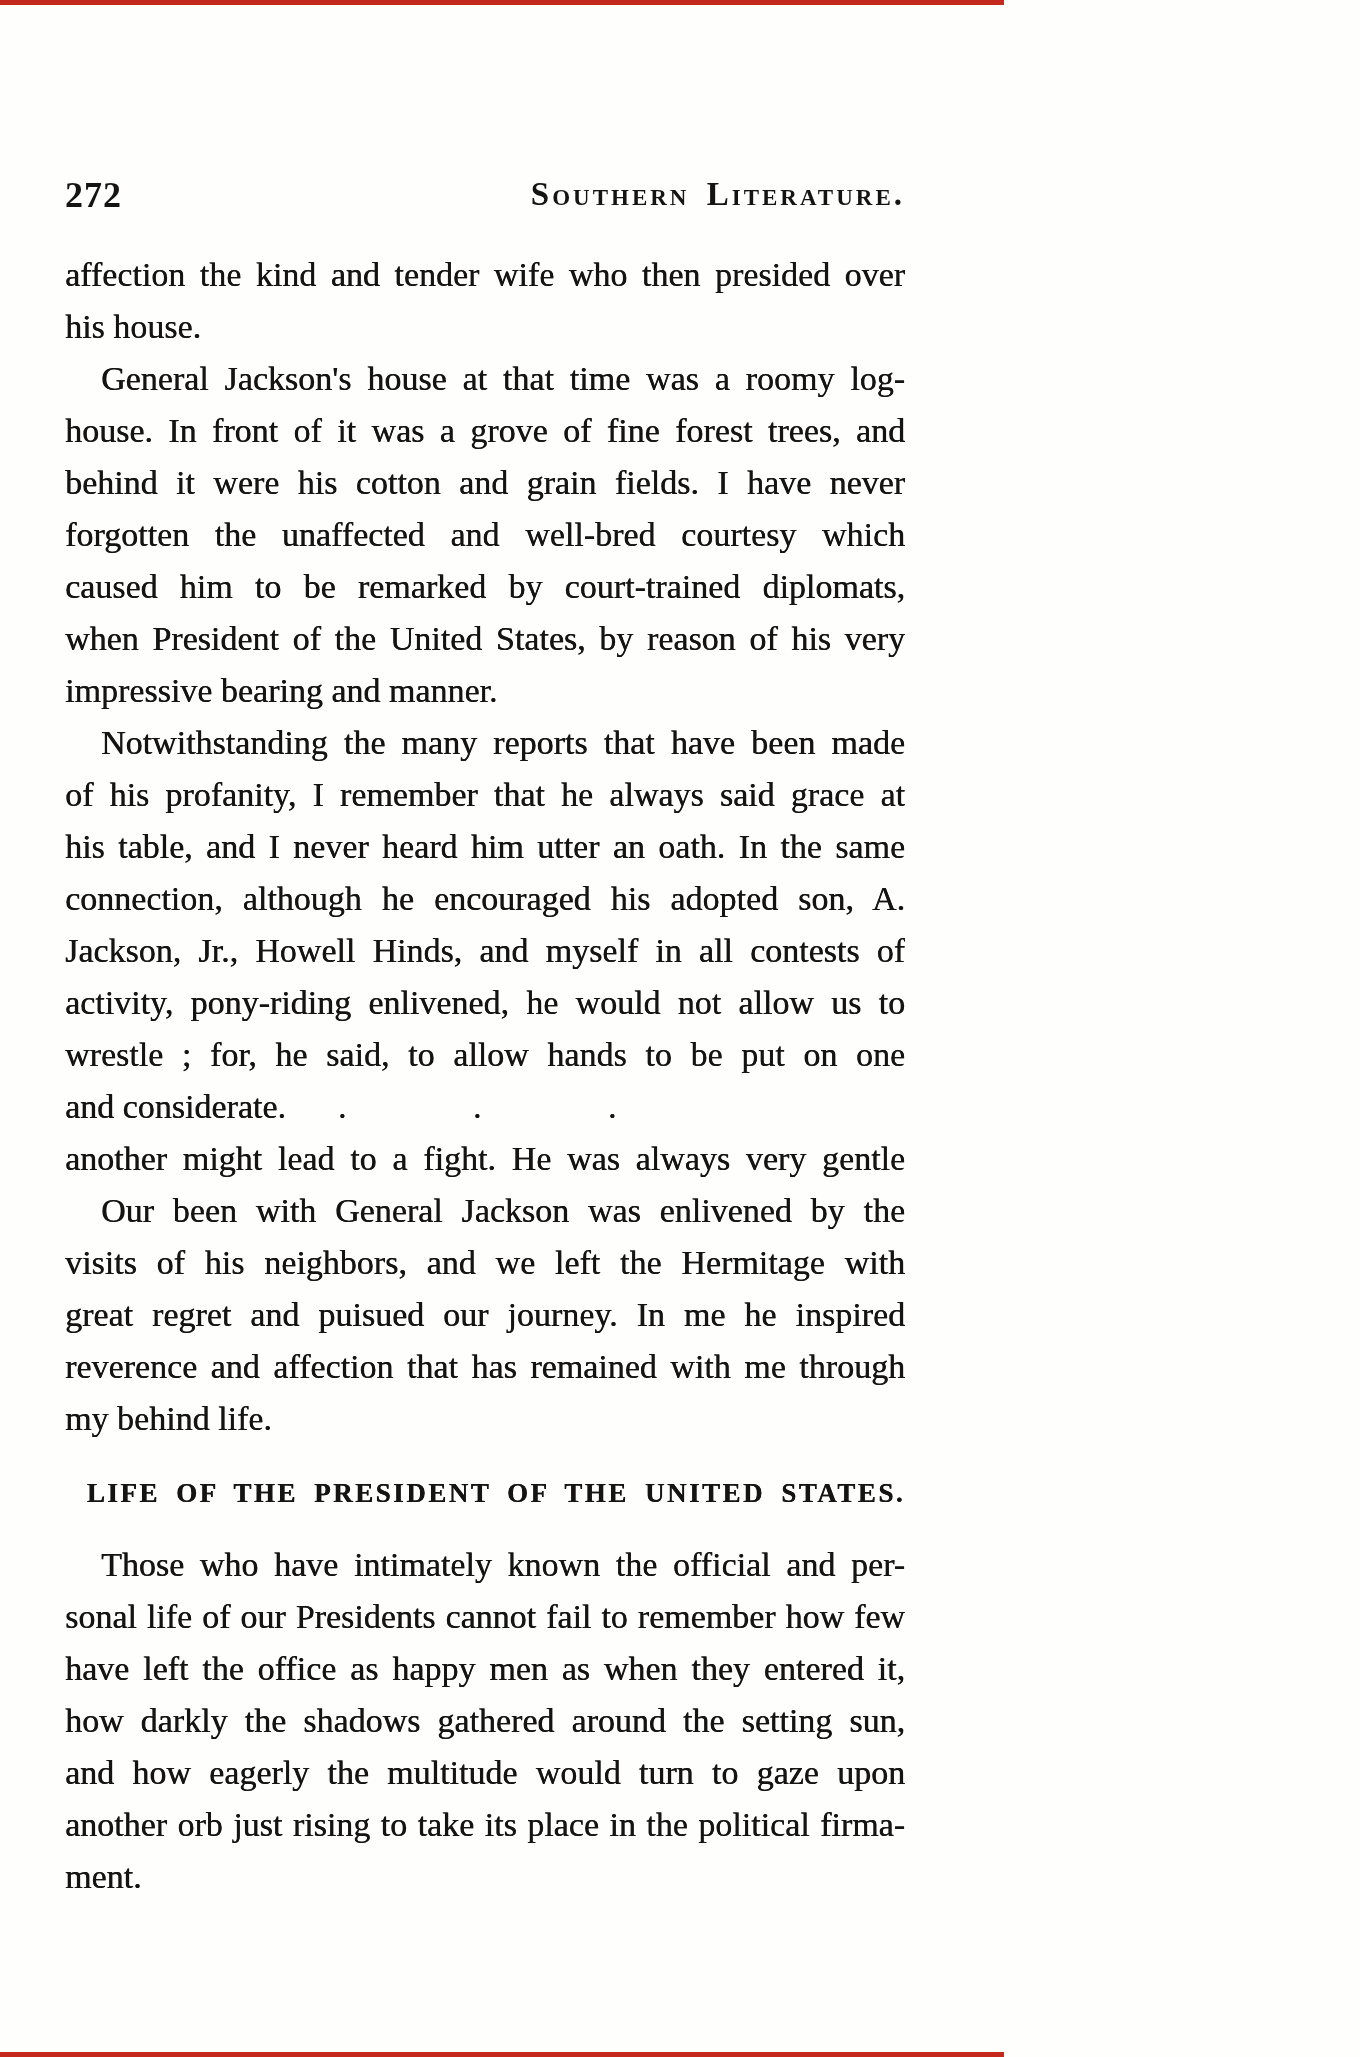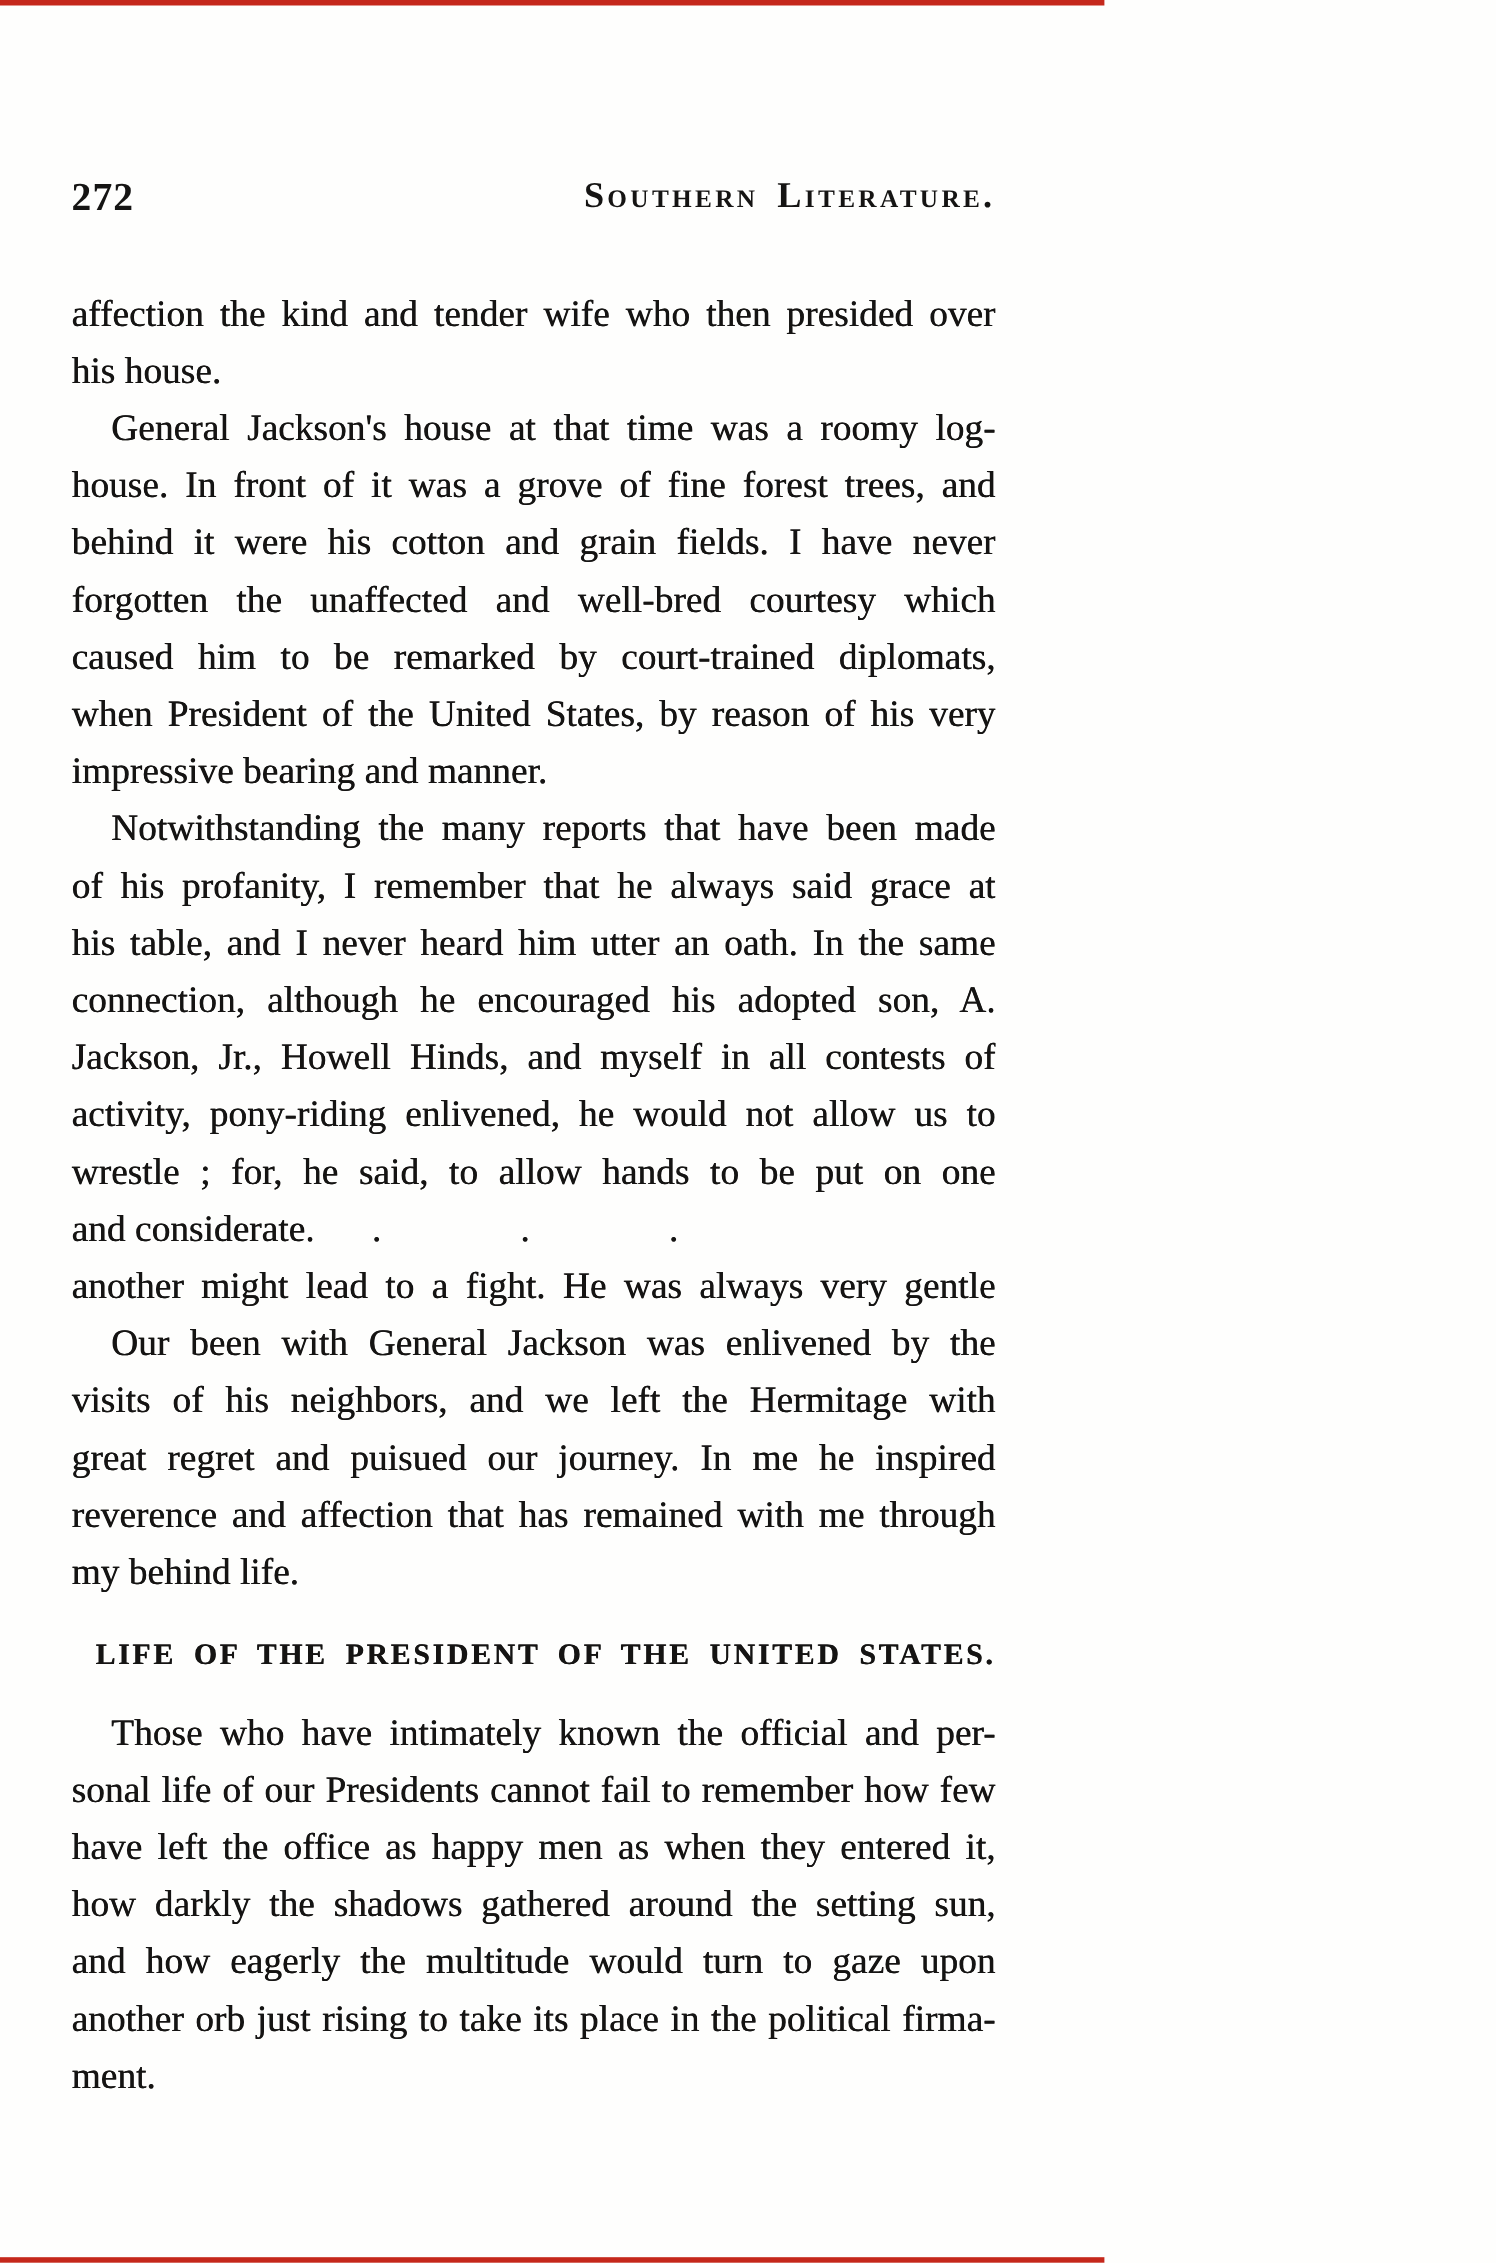--- a/index.html
+++ b/index.html
@@ -18,21 +18,21 @@
     width: 1004px;
     height: 5px;
     background: #c5281c;
   }
   .edge-bar.top { top: 0; }
   .edge-bar.bottom { bottom: 0; }
 
   .page-column {
     position: absolute;
     left: 65px;
-    top: 0;
+    top: 16px;
     width: 840px;
   }
 
   .running-header {
     position: relative;
     margin-top: 158px;
     height: 44px;
   }
   .page-number {
     position: absolute;
@@ -48,21 +48,21 @@
     width: 100%;
     top: 2px;
     text-align: right;
     font-variant: small-caps;
     font-weight: 600;
     font-size: 33px;
     letter-spacing: 3px;
     word-spacing: 6px;
   }
 
-  .text-block { margin-top: 58px; }
+  .text-block { margin-top: 31px; }
 
   .line {
     height: 52px;
     line-height: 52px;
     font-size: 34px;
     white-space: normal;
     overflow: hidden;
     text-shadow: 0.4px 0 0 currentColor;
   }
   .line.j {

